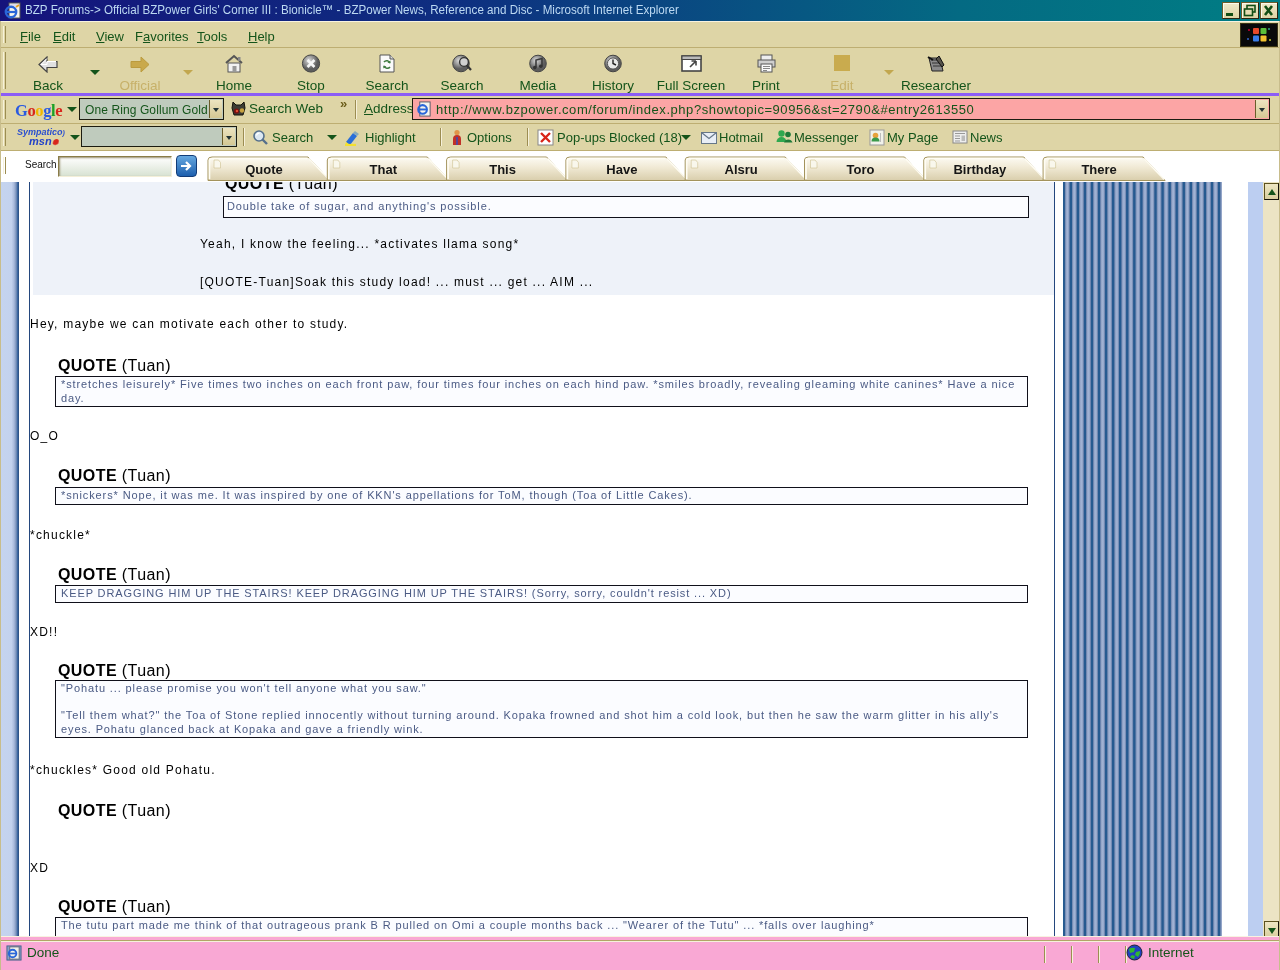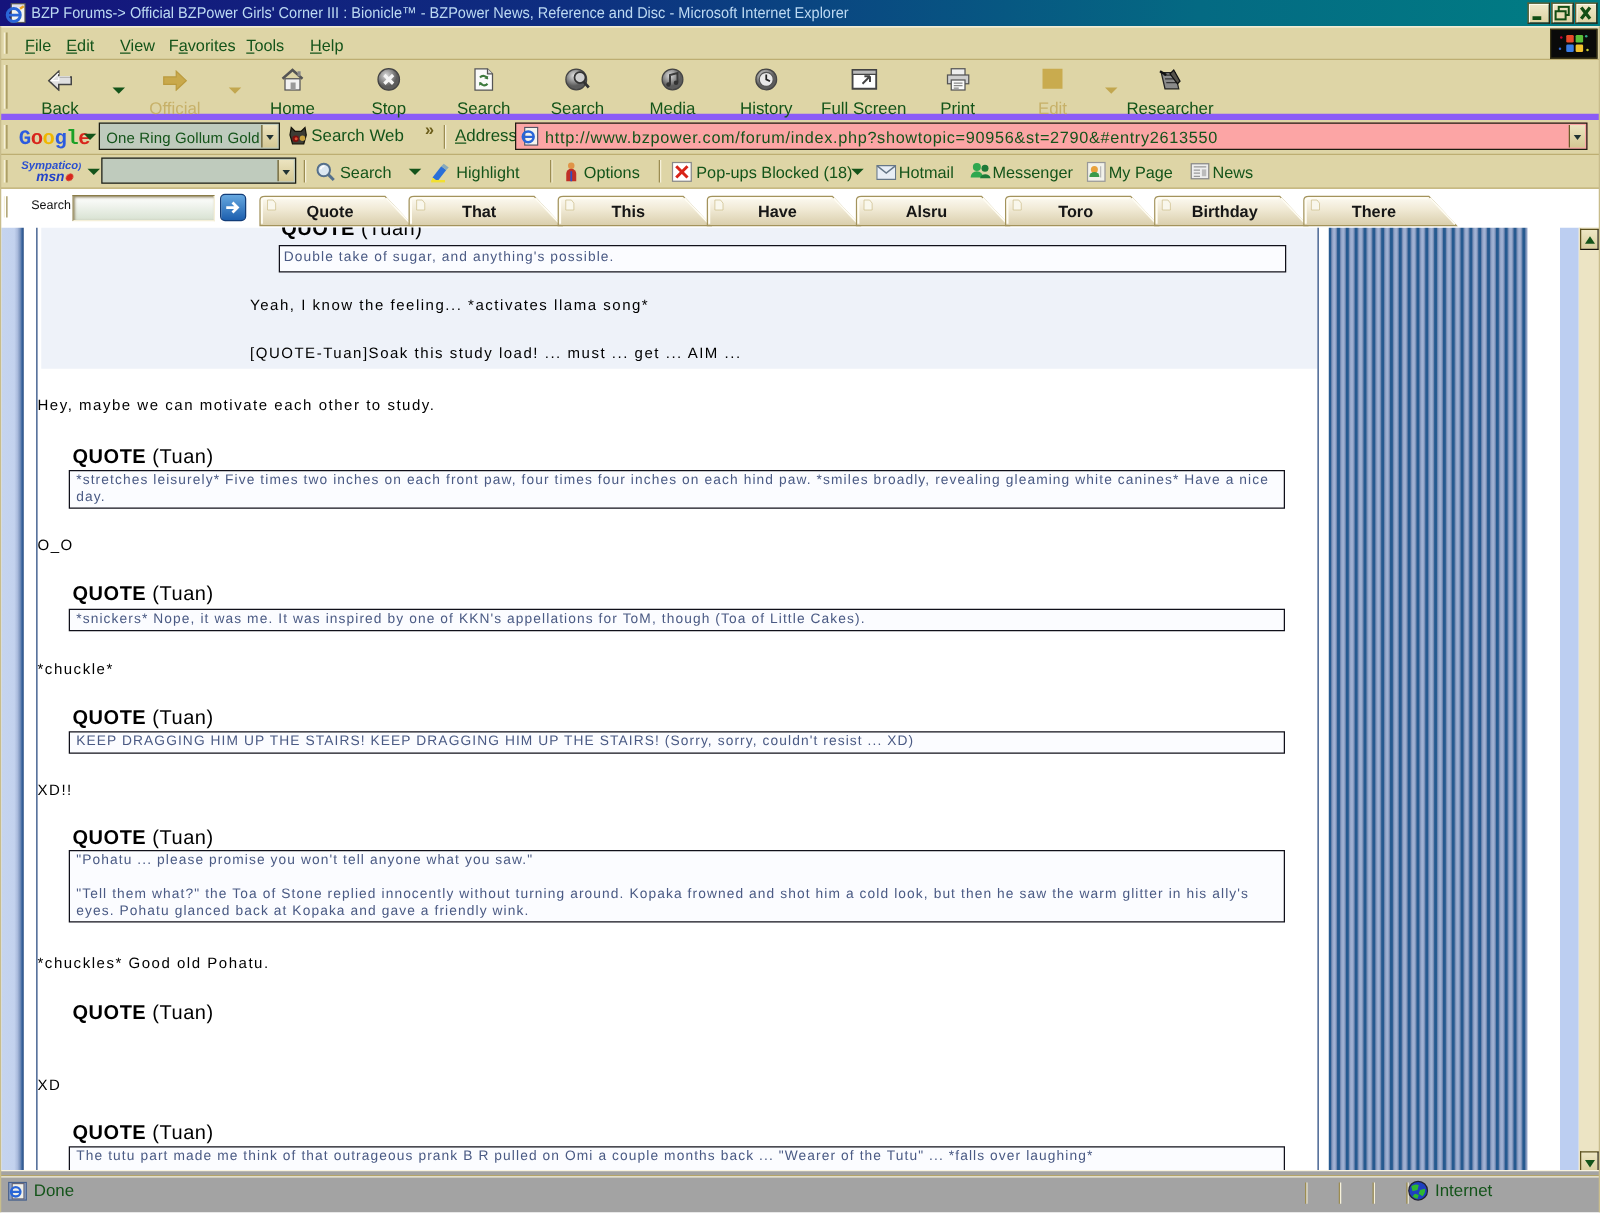--- a/index.html
+++ b/index.html
@@ -11,21 +11,21 @@
 .bar{left:0;width:1280px;background:#ded5a6}
 .grip{position:absolute;left:3px;top:4px;bottom:4px;width:3px;border-left:1px solid #f6f1da;border-right:1px solid #9c8d52}
 .gtxt{color:#14541a;font-size:13.5px;white-space:nowrap}
 .g13{font-size:13px !important}
 .sep{position:absolute;top:4px;bottom:4px;width:2px;border-left:1px solid #9c8d52;border-right:1px solid #f6f1da}
 
 #menu{top:21px;height:27px;border-top:1px solid #f8f3e0;border-bottom:1px solid #bdae72}
 #menu span.mi{position:absolute;top:7px;font-size:13px}
 #throb{position:absolute;right:2px;top:1px;width:38px;height:24px;background:#0a0a0a;border:1px solid #3a3414}
 
-#tools{top:48px;height:48px;border-bottom:5px solid #8b5cf6}
+#tools{top:48px;height:48px;border-bottom:3px solid #8b5cf6}
 .tb{position:absolute;text-align:center}
 .tb .lab{display:block;margin-top:1px}
 .dis{color:#c7b169}
 .dropg{width:0;height:0;border-left:5px solid transparent;border-right:5px solid transparent;border-top:5px solid #14541a;position:absolute}
 .dropd{width:0;height:0;border-left:5px solid transparent;border-right:5px solid transparent;border-top:5px solid #c2a74f;position:absolute}
 
 #row1{top:96px;height:28px;border-bottom:1px solid #bdae72}
 .inpt{position:absolute;background:#bfcbbd;border:1px solid #1c1c10;height:22px}
 .combtn{position:absolute;right:1px;top:1px;bottom:1px;width:13px;background:linear-gradient(180deg,#ece4c0,#d4c894);border-left:1px solid #6b5d2a}
 .carr{position:absolute;left:3px;top:8px;width:0;height:0;border-left:3.5px solid transparent;border-right:3.5px solid transparent;border-top:4px solid #233}
@@ -42,21 +42,21 @@
 #bluepost{left:32px;top:0;width:1021px;height:113px;background:#eef2f9}
 .ctext{position:absolute;color:#000;font-size:12px;letter-spacing:1.22px;white-space:nowrap}
 .qhead{position:absolute;font-size:16px;letter-spacing:.42px;color:#000}
 .qhead b{letter-spacing:.42px}
 .qbox{position:absolute;background:#fbfcff;border:1px solid #10101a;color:#4a5a84;font-size:11px;letter-spacing:.88px;line-height:13.6px;padding:1px 5px}
 
 #vscroll{left:1263px;top:182px;width:17px;height:754px;background:#ece4c4}
 .sbtn{position:absolute;left:1px;width:15px;height:17px;background:linear-gradient(180deg,#eee6c4,#d9cf9e);border:1px solid #5c511e;border-right-color:#14120a;border-bottom-color:#14120a}
 .tri{position:absolute;width:0;height:0;border-left:4px solid transparent;border-right:4px solid transparent}
 
-#status{left:0;top:936px;width:1280px;height:34px;background:#a3a3a3;border-top:1px solid #f8f3e0}
+#status{left:0;top:936px;width:1280px;height:34px;background:#f9a8d4;border-top:1px solid #f8f3e0}
 #frameL{left:0;top:21px;width:1px;height:949px;background:#c8bd8c}
 #frameR{left:1279px;top:21px;width:1px;height:949px;background:#c8bd8c}
 </style></head><body>
 
 <div class="abs" id="title">
  <svg class="abs" style="left:4px;top:2px" width="17" height="17" viewBox="0 0 17 17">
       <rect x="5" y="1" width="11" height="15" fill="#f4f4ee" stroke="#555"></rect>
       <rect x="6" y="2" width="9" height="2" fill="#dde"></rect>
       <circle cx="7" cy="10" r="5.2" fill="none" stroke="#2a66d8" stroke-width="2.4"></circle>
       <path d="M2 10 h10" stroke="#2a66d8" stroke-width="2.2"></path>
@@ -165,21 +165,21 @@
  <div class="tb" style="left:900px;top:6px;width:72px"><svg width="22" height="19" viewBox="0 0 22 19">
         <path d="M4 4 h11 l3 13 h-11 z" fill="#8a8a8a" stroke="#222"></path>
         <path d="M6 6 h8 M7 9 h8 M8 12 h8" stroke="#333"></path>
         <path d="M14 2 l5 9 l-2 2 l-6 -8 z" fill="#55524a" stroke="#111"></path>
         <path d="M3 3 l5 3" stroke="#111" stroke-width="2"></path>
       </svg><span class="lab gtxt">Researcher</span></div>
 </div>
 
 <div class="abs bar" id="row1">
  <div class="grip"></div>
- <span class="abs" style="left:15px;top:5px;font-family:Liberation Mono, monospace;font-weight:bold;font-size:16.5px;letter-spacing:-.4px"><span style="color:#2b5be0">G</span><span style="color:#d8261c">o</span><span style="color:#efb700">o</span><span style="color:#2b5be0">g</span><span style="color:#1ba126">l</span><span style="color:#d8261c">e</span></span>
+ <span class="abs" style="left:15px;top:5px;font-family:Liberation Serif, serif;font-weight:bold;font-size:16.5px;letter-spacing:-.4px"><span style="color:#2b5be0">G</span><span style="color:#d8261c">o</span><span style="color:#efb700">o</span><span style="color:#2b5be0">g</span><span style="color:#1ba126">l</span><span style="color:#d8261c">e</span></span>
  <div class="dropg" style="left:67px;top:11px"></div>
  <div class="inpt" style="left:79px;top:2px;width:145px">
       <span class="gtxt" style="position:absolute;left:5px;top:4px;font-size:12px;letter-spacing:.1px">One Ring Gollum Gold</span>
       <div class="combtn">
         <div class="carr"></div>
       </div>
     </div>
  <svg class="abs" style="left:230px;top:4px" width="17" height="18" viewBox="0 0 17 18">
       <path d="M3 2 l3 3 h5 l3 -3 l1 6 l-2 7 h-9 l-2 -7 z" fill="#3c3c34" stroke="#15130a"></path>
       <circle cx="6.5" cy="11" r="2.6" fill="#7a1010"></circle>

